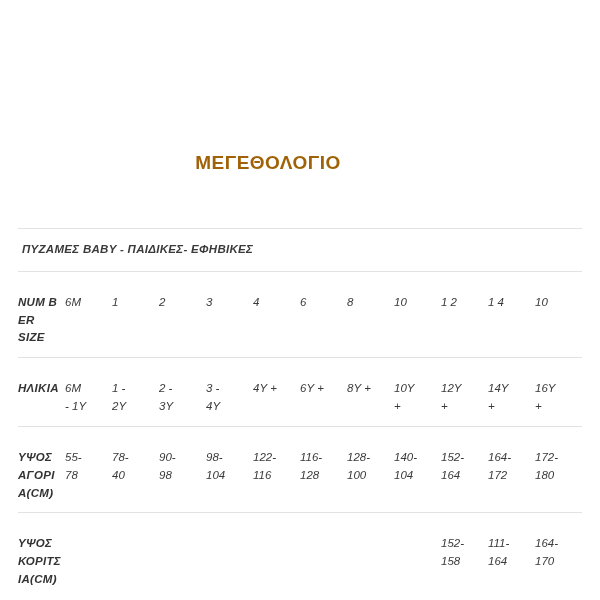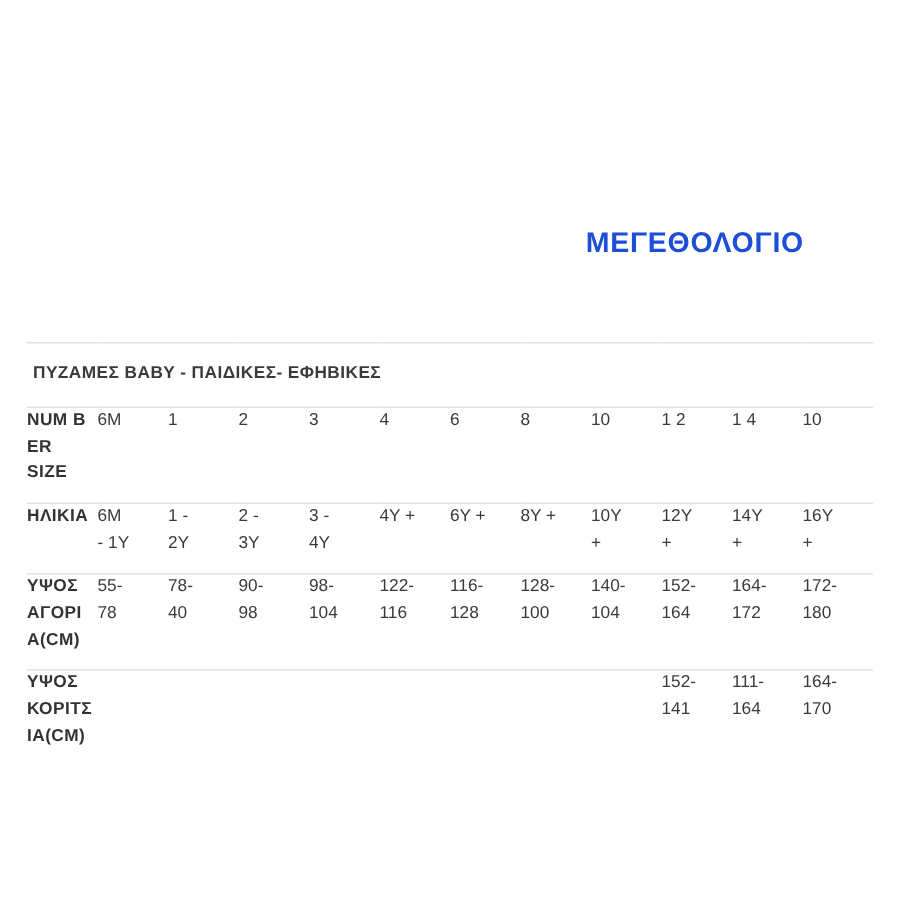--- a/index.html
+++ b/index.html
@@ -18,47 +18,48 @@
     position: relative;
     width: 600px;
     height: 600px;
     box-sizing: border-box;
   }
   .title {
     position: absolute;
     top: 152px;
     left: 0;
     width: 536px;
-    text-align: right;
+    text-align: center;
     font-size: 19px;
     font-weight: bold;
     letter-spacing: 0.5px;
-    color: #1d4ed8;
+    color: #a16207;
   }
   .table-wrap {
     position: absolute;
     top: 228px;
     left: 18px;
     width: 564px;
+    font-style: italic;
   }
   table.size-table {
     width: 564px;
     border-collapse: collapse;
     table-layout: fixed;
     font-size: 11.5px;
     color: #3a3a3a;
   }
   table.size-table tr {
     border-top: 1px solid #e2e2e2;
   }
   table.size-table tr:first-child {
     border-top: 1px solid #e2e2e2;
   }
   table.size-table td {
-    padding: 0 2px 10px 0;
+    padding: 22px 2px 10px 0;
     vertical-align: top;
     line-height: 1.55;
     word-break: break-word;
   }
   td.label-cell {
     width: 110px;
     font-weight: bold;
     letter-spacing: 0.3px;
     padding-left: 4px;
     color: #333;
@@ -244,21 +245,21 @@
           <td class="val">
             <div></div>
             <div></div>
           </td>
           <td class="val">
             <div></div>
             <div></div>
           </td>
           <td class="val">
             <div>152-</div>
-            <div>141</div>
+            <div>158</div>
           </td>
           <td class="val">
             <div>111-</div>
             <div>164</div>
           </td>
           <td class="val">
             <div>164-</div>
             <div>170</div>
           </td>
         </tr>

